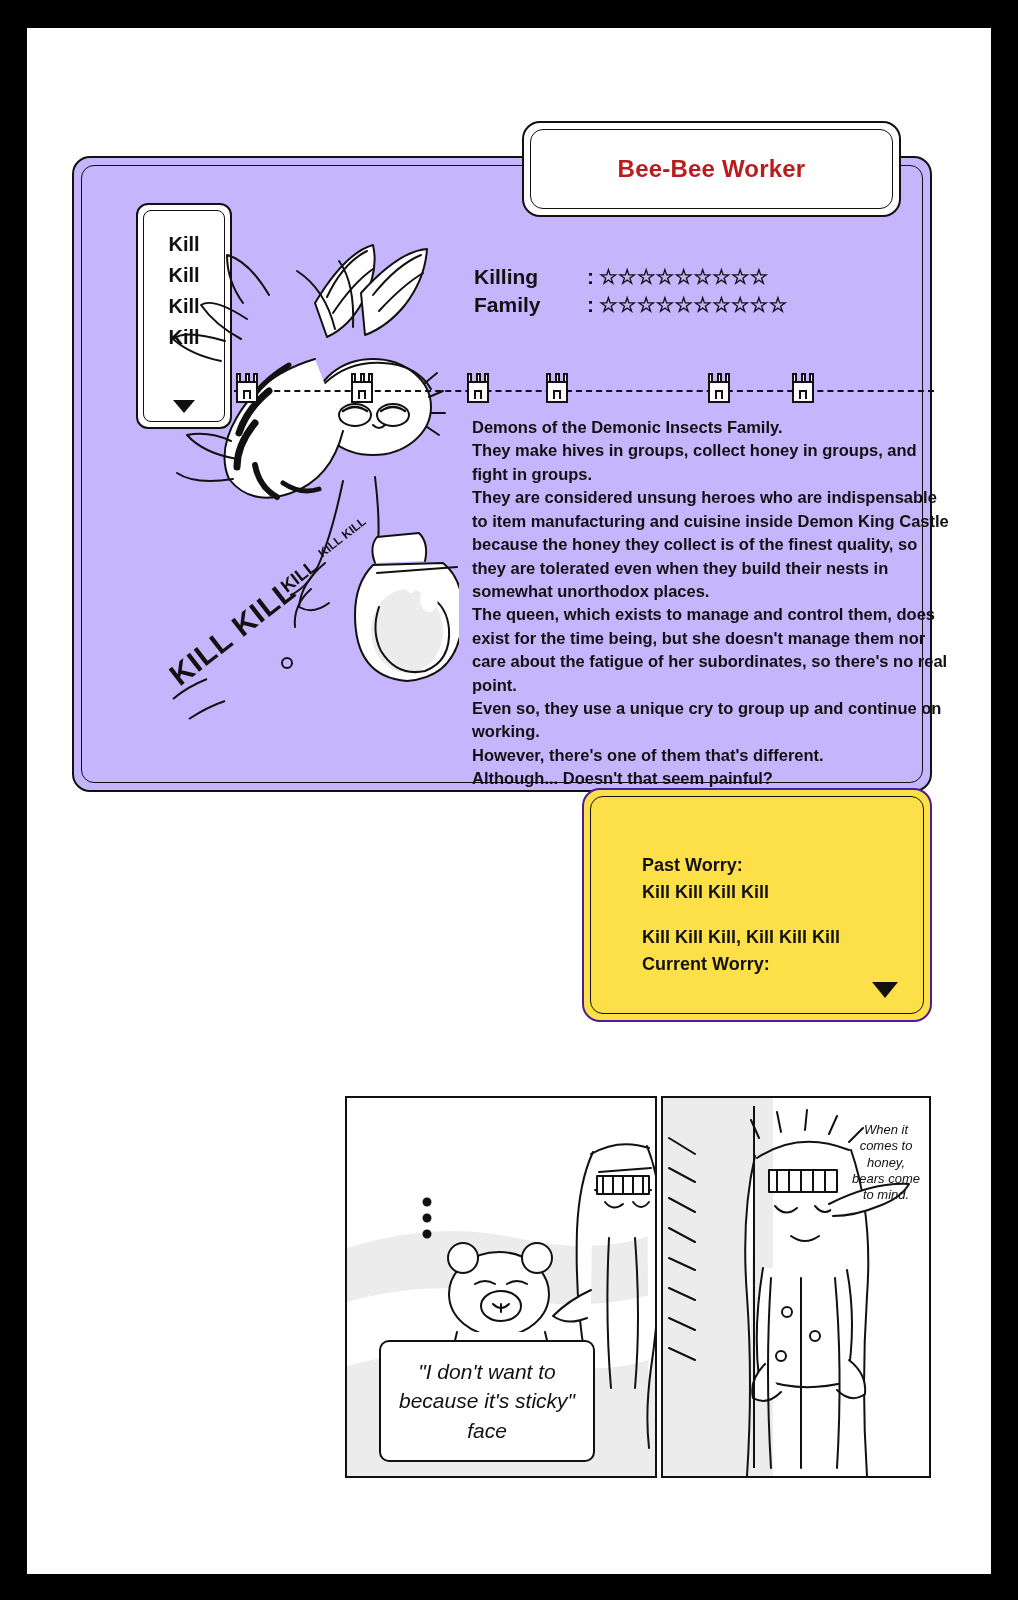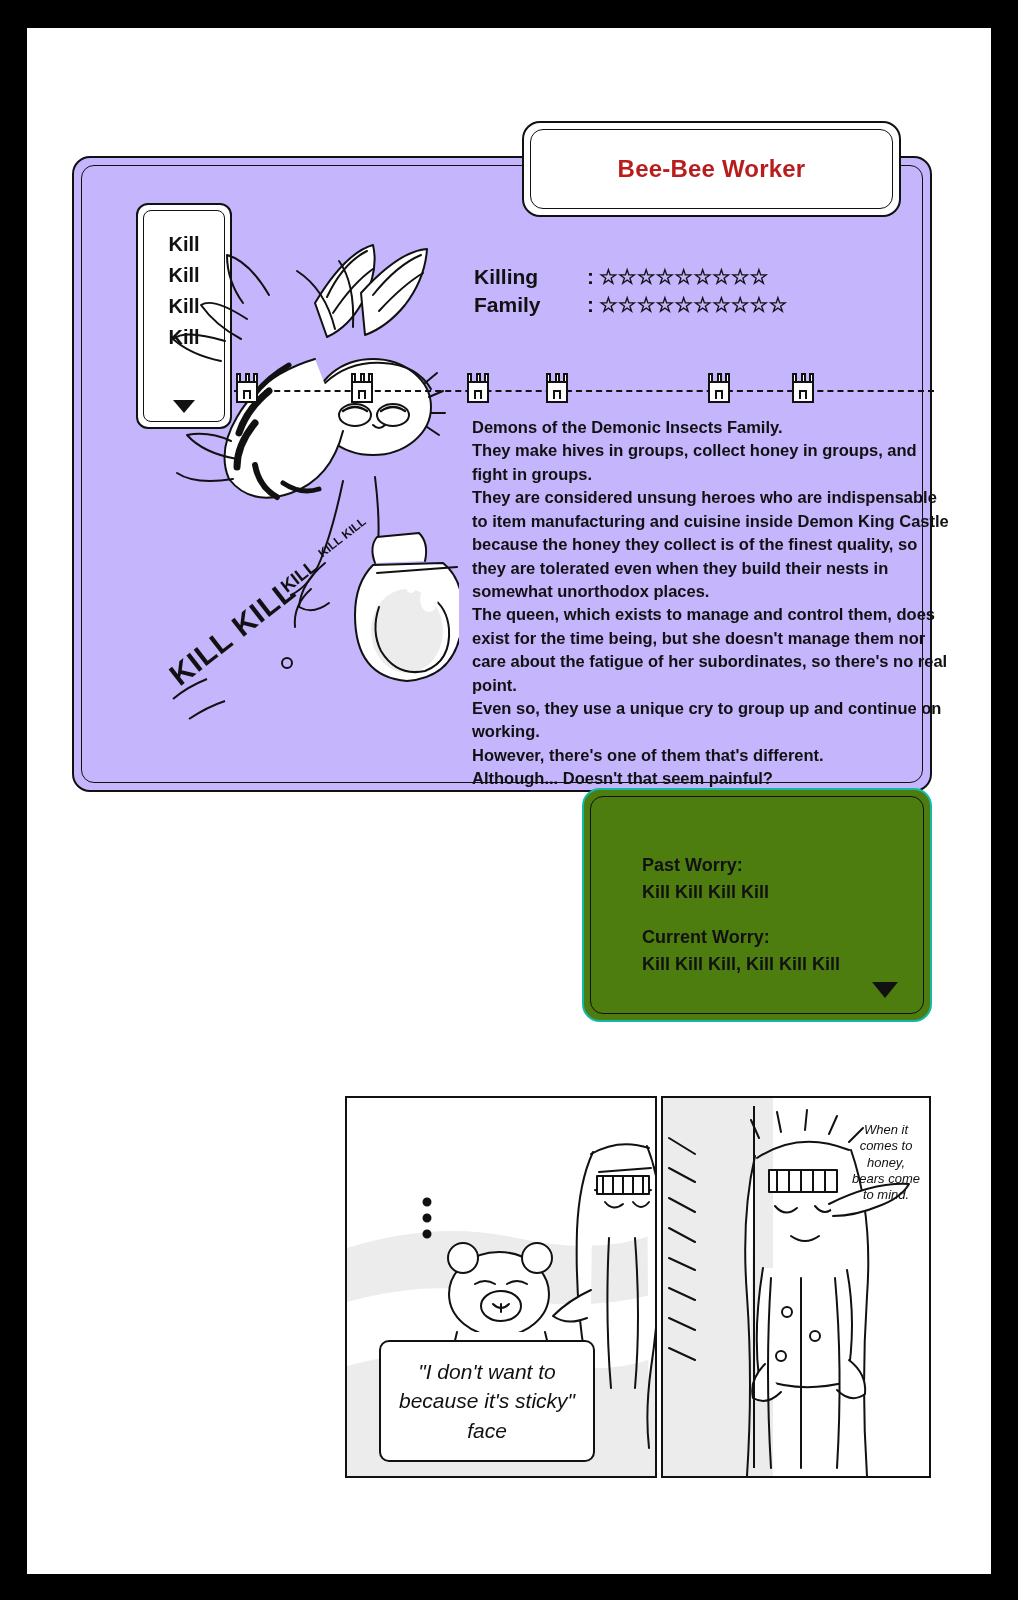--- a/index.html
+++ b/index.html
@@ -39,21 +39,21 @@
   .castle .b3{left:19px;}
   .castle .door{position:absolute;left:9px;top:17px;width:8px;height:9px;border:2px solid #111;border-bottom:none;background:#fff;box-sizing:border-box;}
 
   
   .desc{position:absolute;left:398px;top:258px;width:480px;font-size:16.5px;font-weight:bold;line-height:1.42;color:#111;white-space:pre-line;}
 
   
   .bee-art{position:absolute;left:55px;top:75px;width:330px;height:540px;}
 
   
-  .worry-panel{position:absolute;left:555px;top:760px;width:346px;height:230px;border:2px solid #14b8a6;border-radius:18px;background:#4d7c0f;}
+  .worry-panel{position:absolute;left:555px;top:760px;width:346px;height:230px;border:2px solid #4c1d95;border-radius:18px;background:#fde047;}
   .worry-panel .inner-line{position:absolute;left:6px;top:6px;right:6px;bottom:6px;border:1px solid #111;border-radius:13px;}
   .worry-body{position:absolute;left:58px;top:62px;width:280px;font-size:18px;font-weight:bold;line-height:1.5;color:#111;}
   .worry-gap{height:18px;}
   .worry-caret{position:absolute;right:32px;bottom:22px;width:0;height:0;border-left:13px solid transparent;border-right:13px solid transparent;border-top:16px solid #111;}
 
   
   .comic{position:absolute;left:318px;top:1068px;width:582px;height:378px;}
   .panel{position:absolute;top:0;height:100%;border:2px solid #111;background:#fff;overflow:hidden;font-style:italic;}
   .panel-left{left:0;width:308px;}
   .panel-right{left:316px;width:266px;}
@@ -221,22 +221,22 @@
 However, there's one of them that's different.
 Although... Doesn't that seem painful?</div>
   </div>
 
   <div class="worry-panel">
     <div class="inner-line"></div>
     <div class="worry-body">
       <div>Past Worry:</div>
       <div>Kill Kill Kill Kill</div>
       <div class="worry-gap"></div>
+      <div>Kill Kill Kill, Kill Kill Kill</div>
       <div>Current Worry:</div>
-      <div>Kill Kill Kill, Kill Kill Kill</div>
     </div>
     <div class="worry-caret"></div>
   </div>
 
   <div class="comic">
 
     <div class="panel panel-left">
       <svg width="308" height="378" viewBox="0 0 308 378" xmlns="http://www.w3.org/2000/svg">
         <rect x="0" y="0" width="308" height="378" fill="#fff"></rect>
 

